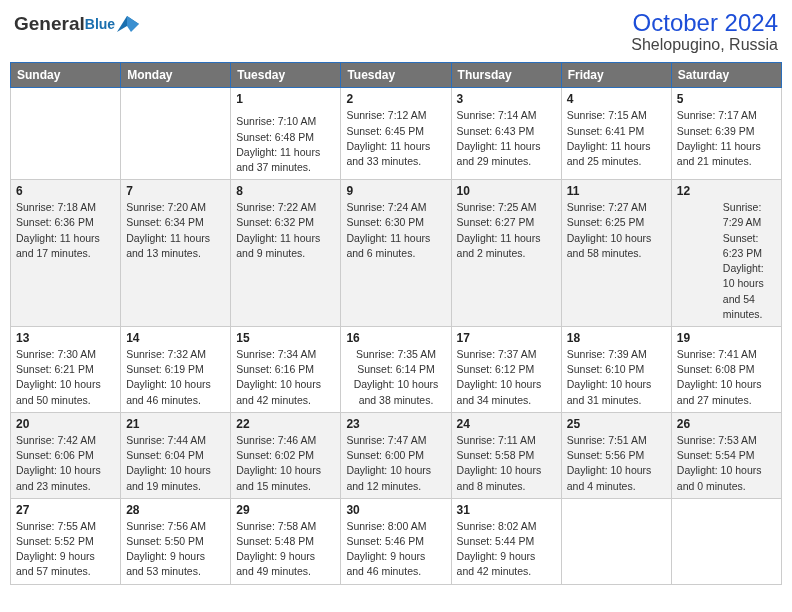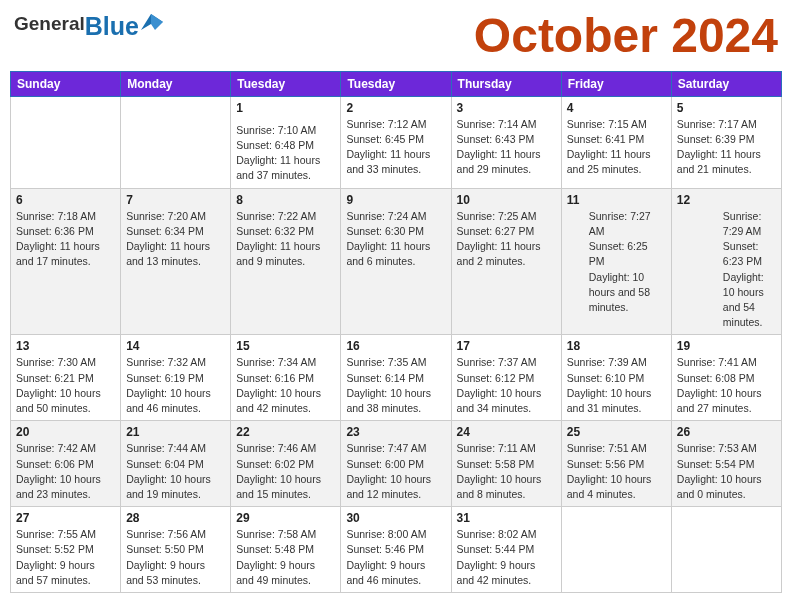--- a/index.html
+++ b/index.html
@@ -20,36 +20,36 @@
     .logo {
       display: flex;
       flex-direction: column;
       align-items: flex-start;
       padding-top: 4px;
     }
     .title-block {
       text-align: right;
     }
     .month-title {
-      font-size: 48px;
-      font-weight: bold;
-      color: #c2410c;
+      font-size: 24px;
+      font-weight: normal;
+      color: #1d4ed8;
       line-height: 1.1;
     }
     .location-title {
       font-size: 16px;
       color: #444;
     }
     .calendar {
       width: 100%;
       border-collapse: collapse;
       font-size: 11px;
     }
     .calendar thead tr th {
-      background-color: #6d28d9;
+      background-color: #737373;
       color: #fff;
       text-align: left;
       padding: 5px 6px;
       font-size: 12px;
       font-weight: bold;
       border: 1px solid #2a6ebb;
     }
     .calendar tbody tr td {
       border: 1px solid #ccc;
       vertical-align: top;
@@ -83,32 +83,33 @@
     }
   </style>
 </head>
 <body>
 
 <div class="header">
   <div class="logo">
     <div style="display:flex; align-items:center; gap:2px;">
       <div style="display:flex; flex-direction:row; line-height:1;">
         <span style="font-size:19px; font-weight:bold; color:#333; font-family:Arial;">General</span>
-        <span style="font-size:25px; font-weight:bold; color:#1a6faf; font-family:Arial; display:flex; ">
+        <span style="font-size:14px; font-weight:bold; color:#1a6faf; font-family:Arial; display:flex; align-items:center;">
           <span>Blue</span>
           <svg width="22" height="16" viewBox="0 0 22 16" style="margin-left:2px;">
             <polygon points="0,16 10,0 22,8 10,10" fill="#1a6faf"></polygon>
             <polygon points="10,0 22,8 14,16 10,10" fill="#3a8fd0"></polygon>
           </svg>
         </span>
       </div>
     </div>
   </div>
   <div class="title-block">
     <div class="month-title">October 2024</div>
+    <div class="location-title">Shelopugino, Russia</div>
   </div>
 </div>
 
 <table class="calendar">
   <thead>
     <tr id="dow-header">
         <th>Sunday</th>
         <th>Monday</th>
         <th>Tuesday</th>
         <th>Tuesday</th>
@@ -178,21 +179,21 @@
 Daylight: 11 hours and 6 minutes.</div>
         </td>
         <td>
           <div class="day-number">10</div>
           <div class="day-info" style="white-space: pre-line;">Sunrise: 7:25 AM
 Sunset: 6:27 PM
 Daylight: 11 hours and 2 minutes.</div>
         </td>
         <td>
           <div class="day-number">11</div>
-          <div class="day-info" style="white-space: pre-line; margin-left: 22px;">Sunrise: 7:27 AM
+          <div class="day-info" style="white-space: pre-line;">Sunrise: 7:27 AM
 Sunset: 6:25 PM
 Daylight: 10 hours and 58 minutes.</div>
         </td>
         <td>
           <div class="day-number">12</div>
           <div class="day-info" style="white-space: pre-line; margin-left: 46px;">Sunrise: 7:29 AM
 Sunset: 6:23 PM
 Daylight: 10 hours and 54 minutes.</div>
         </td>
       </tr>
@@ -210,21 +211,21 @@
 Daylight: 10 hours and 46 minutes.</div>
         </td>
         <td>
           <div class="day-number">15</div>
           <div class="day-info" style="white-space: pre-line;">Sunrise: 7:34 AM
 Sunset: 6:16 PM
 Daylight: 10 hours and 42 minutes.</div>
         </td>
         <td>
           <div class="day-number">16</div>
-          <div class="day-info" style="white-space: pre-line;">Sunrise: 7:35 AM
+          <div class="day-info" style="white-space: pre-line; text-align: center;">Sunrise: 7:35 AM
 Sunset: 6:14 PM
 Daylight: 10 hours and 38 minutes.</div>
         </td>
         <td>
           <div class="day-number">17</div>
           <div class="day-info" style="white-space: pre-line;">Sunrise: 7:37 AM
 Sunset: 6:12 PM
 Daylight: 10 hours and 34 minutes.</div>
         </td>
         <td>

